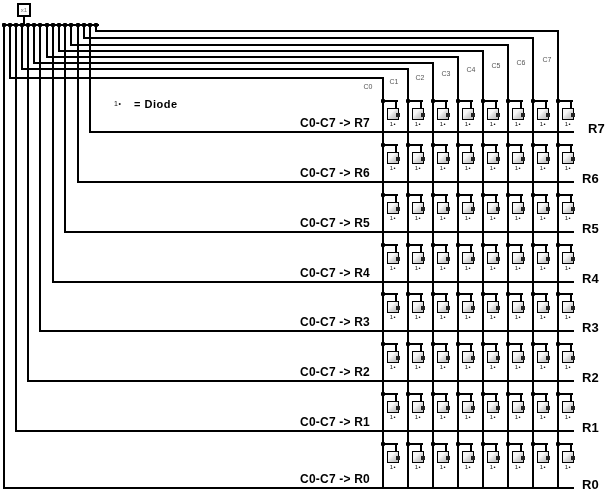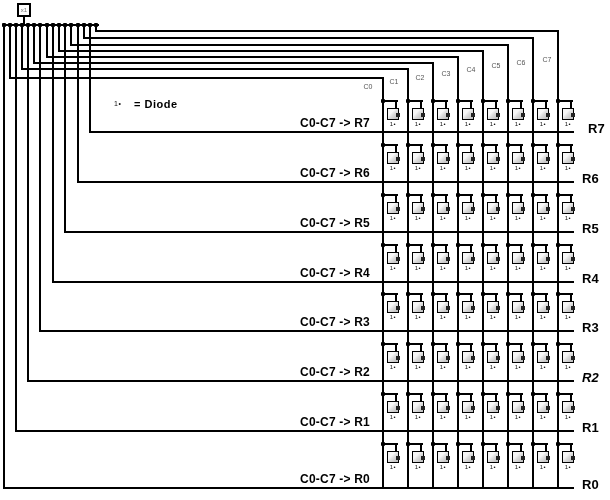--- a/index.html
+++ b/index.html
@@ -67,21 +67,21 @@
     <div class="row-right-lbl" style="left: 582px; bottom: 214px;">R4</div>
     <div class="dot" style="left: 38px; top: 23px;"></div>
     <div class="vline" style="left: 39px; top: 24px; width: 2px; height: 308px;"></div>
     <div class="hline" style="left: 39px; top: 330px; width: 535px; height: 2px;"></div>
     <div class="row-left-lbl" style="right: 240px; bottom: 171px;">C0-C7 -&gt; R3</div>
     <div class="row-right-lbl" style="left: 582px; bottom: 165px;">R3</div>
     <div class="dot" style="left: 26px; top: 23px;"></div>
     <div class="vline" style="left: 27px; top: 24px; width: 2px; height: 358px;"></div>
     <div class="hline" style="left: 27px; top: 380px; width: 547px; height: 2px;"></div>
     <div class="row-left-lbl" style="right: 240px; bottom: 121px;">C0-C7 -&gt; R2</div>
-    <div class="row-right-lbl" style="left: 582px; bottom: 115px; font-style: italic;">R2</div>
+    <div class="row-right-lbl" style="left: 582px; bottom: 115px;">R2</div>
     <div class="dot" style="left: 14px; top: 23px;"></div>
     <div class="vline" style="left: 15px; top: 24px; width: 2px; height: 408px;"></div>
     <div class="hline" style="left: 15px; top: 430px; width: 559px; height: 2px;"></div>
     <div class="row-left-lbl" style="right: 240px; bottom: 71px;">C0-C7 -&gt; R1</div>
     <div class="row-right-lbl" style="left: 582px; bottom: 65px;">R1</div>
     <div class="dot" style="left: 2px; top: 23px;"></div>
     <div class="vline" style="left: 3px; top: 24px; width: 2px; height: 465px;"></div>
     <div class="hline" style="left: 3px; top: 487px; width: 571px; height: 2px;"></div>
     <div class="row-left-lbl" style="right: 240px; bottom: 14px;">C0-C7 -&gt; R0</div>
     <div class="row-right-lbl" style="left: 582px; bottom: 8px;">R0</div>

